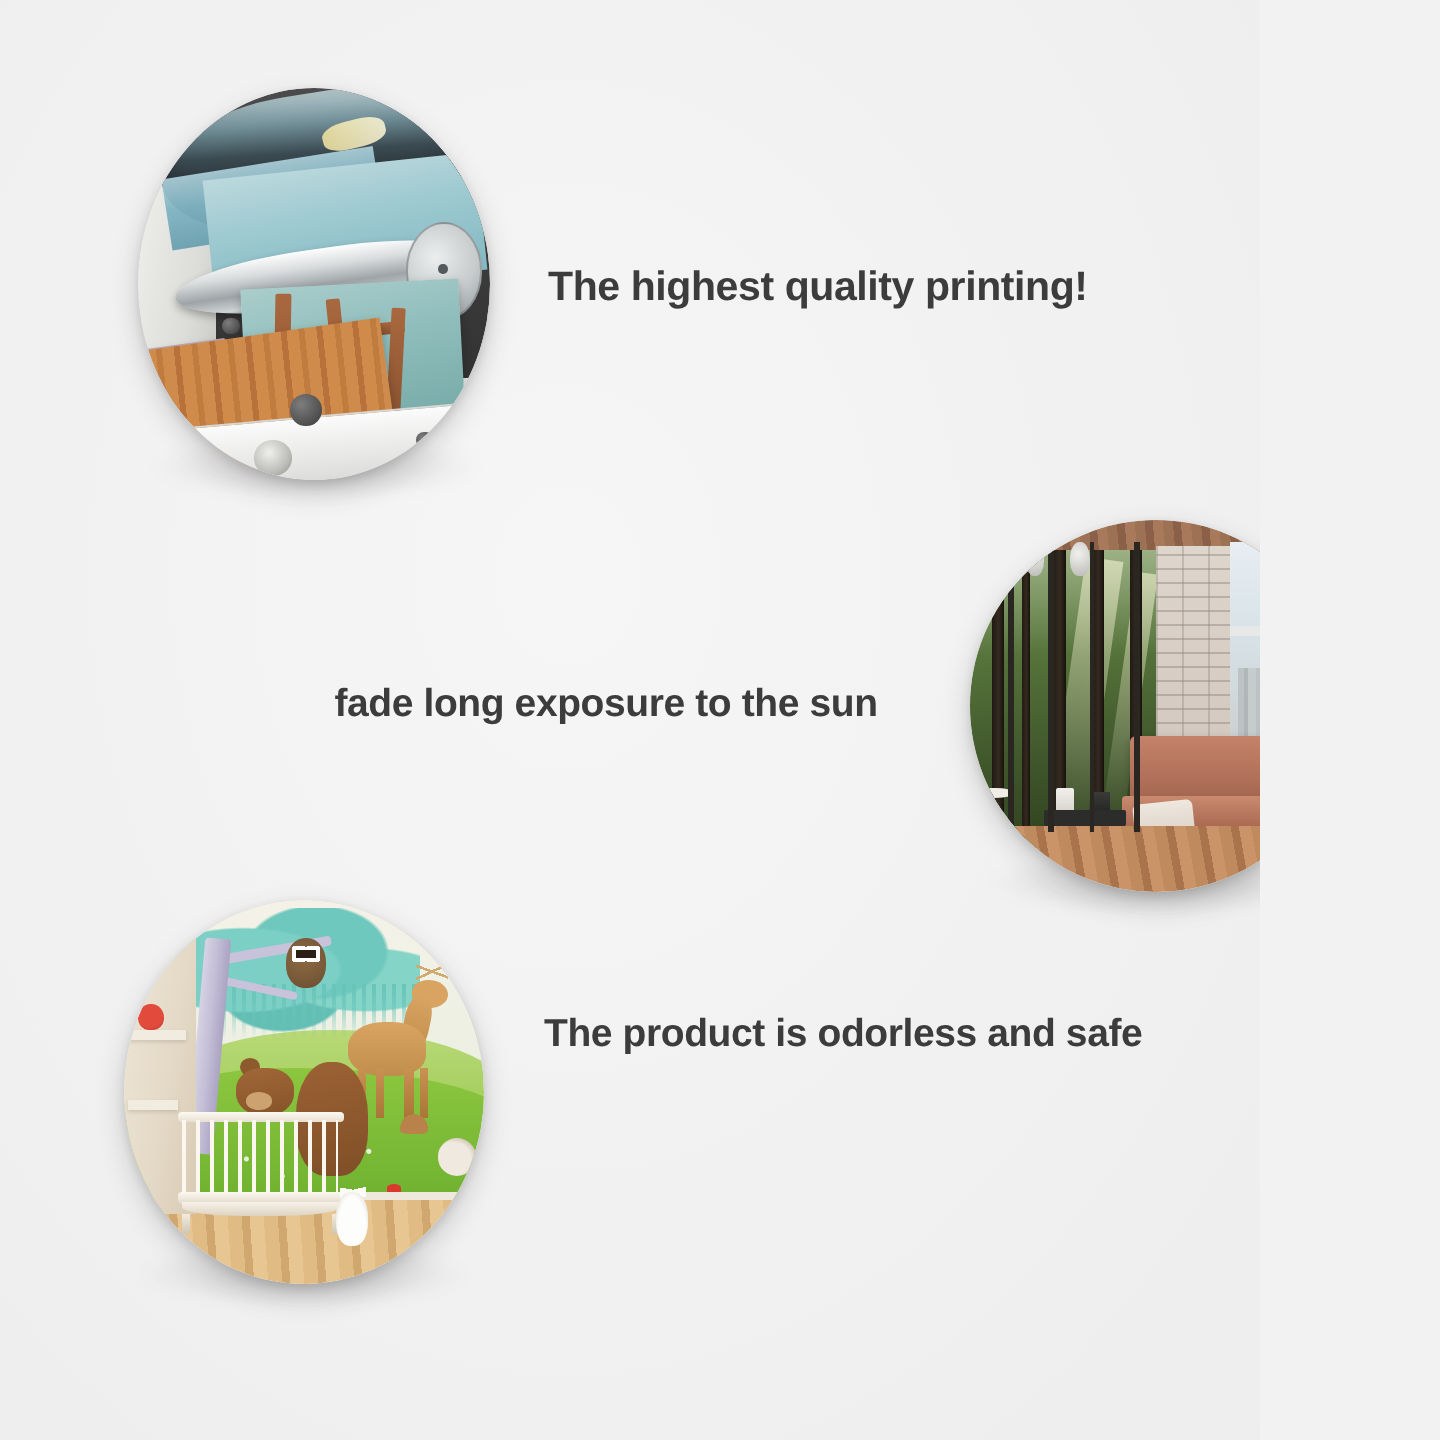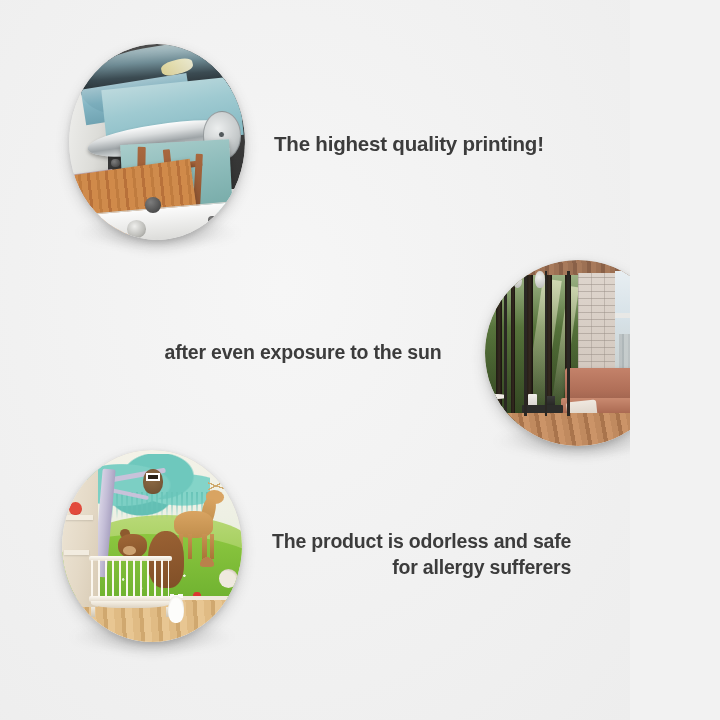--- a/index.html
+++ b/index.html
@@ -60,24 +60,24 @@
   #text-2 {
     left: 153px;
     top: 339px;
     width: 300px;
     font-size: 19.5px;
     line-height: 26px;
     text-align: center;
   }
   #text-3 {
     left: 272px;
-    top: 528px;
+    top: 504px;
     font-size: 19.5px;
     line-height: 26px;
-    text-align: right;
+    text-align: center;
   }
   #text-3 .line.indent { padding-left: 6px; }
 
   
   #circle-printing {
     left: 69px;
     top: 44px;
     width: 176px;
     height: 196px;
   }
@@ -712,21 +712,21 @@
       <div class="fr-table"></div>
       <div class="fr-table2"></div>
       <div class="fr-tableleg l1"></div>
       <div class="fr-tableleg l2"></div>
       <div class="fr-rug"></div>
       <div class="fr-floor"></div>
     </div>
   </div>
 
   <div id="text-2" class="feature-text">
-    <span class="line">after even exposure to the sun</span>
+    <span class="line">fade long exposure to the sun</span>
   </div>
 
   <div class="ground-shadow" style="left:68px; top:620px; width:168px; height:34px;"></div>
 
   <div id="circle-nursery" class="photo-circle">
     <div class="photo-inner">
       <div class="nu-sky"></div>
       <div class="nu-hill-far"></div>
       <div class="nu-hill-near"></div>
       <div class="nu-hill-dots"></div>
@@ -768,16 +768,15 @@
         <div class="nu-crib-leg cl1"></div>
         <div class="nu-crib-leg cl2"></div>
       </div>
       <div class="nu-bunny-ears"></div>
       <div class="nu-bunny"></div>
     </div>
   </div>
 
   <div id="text-3" class="feature-text">
     <span class="line">The product is odorless and safe</span>
-    <span class="line indent"> for allergy sufferers</span>
   </div>
 
 </div>
 
 </body></html>

